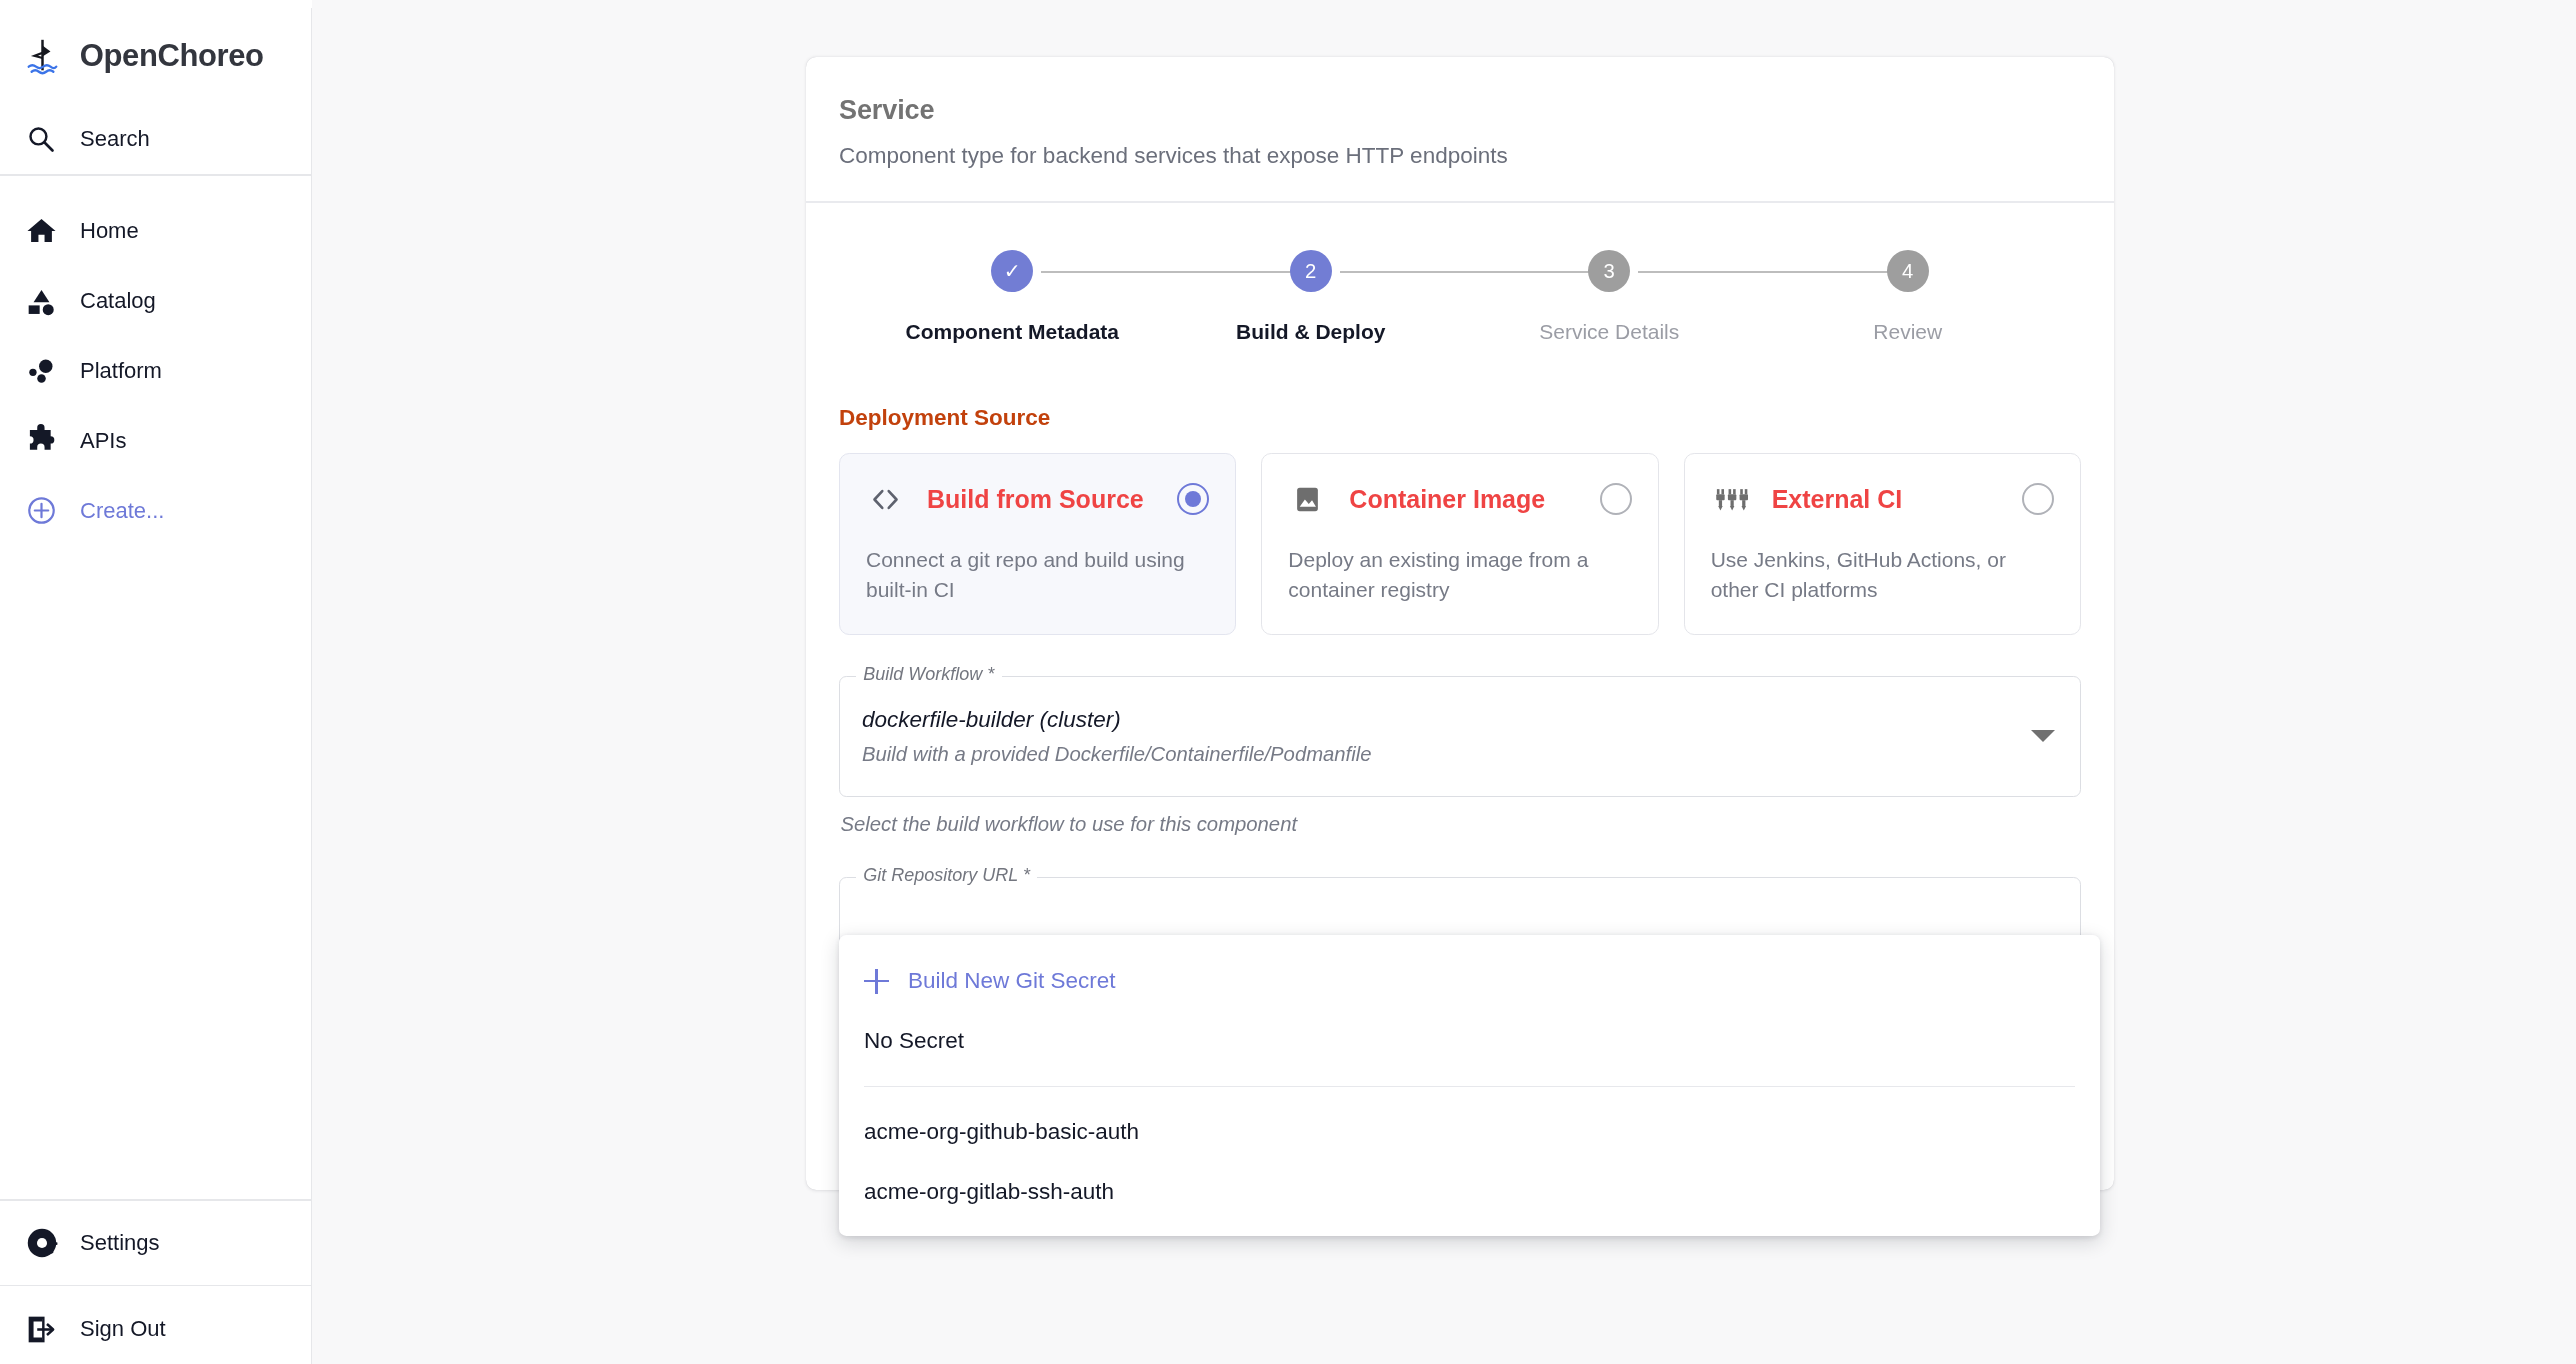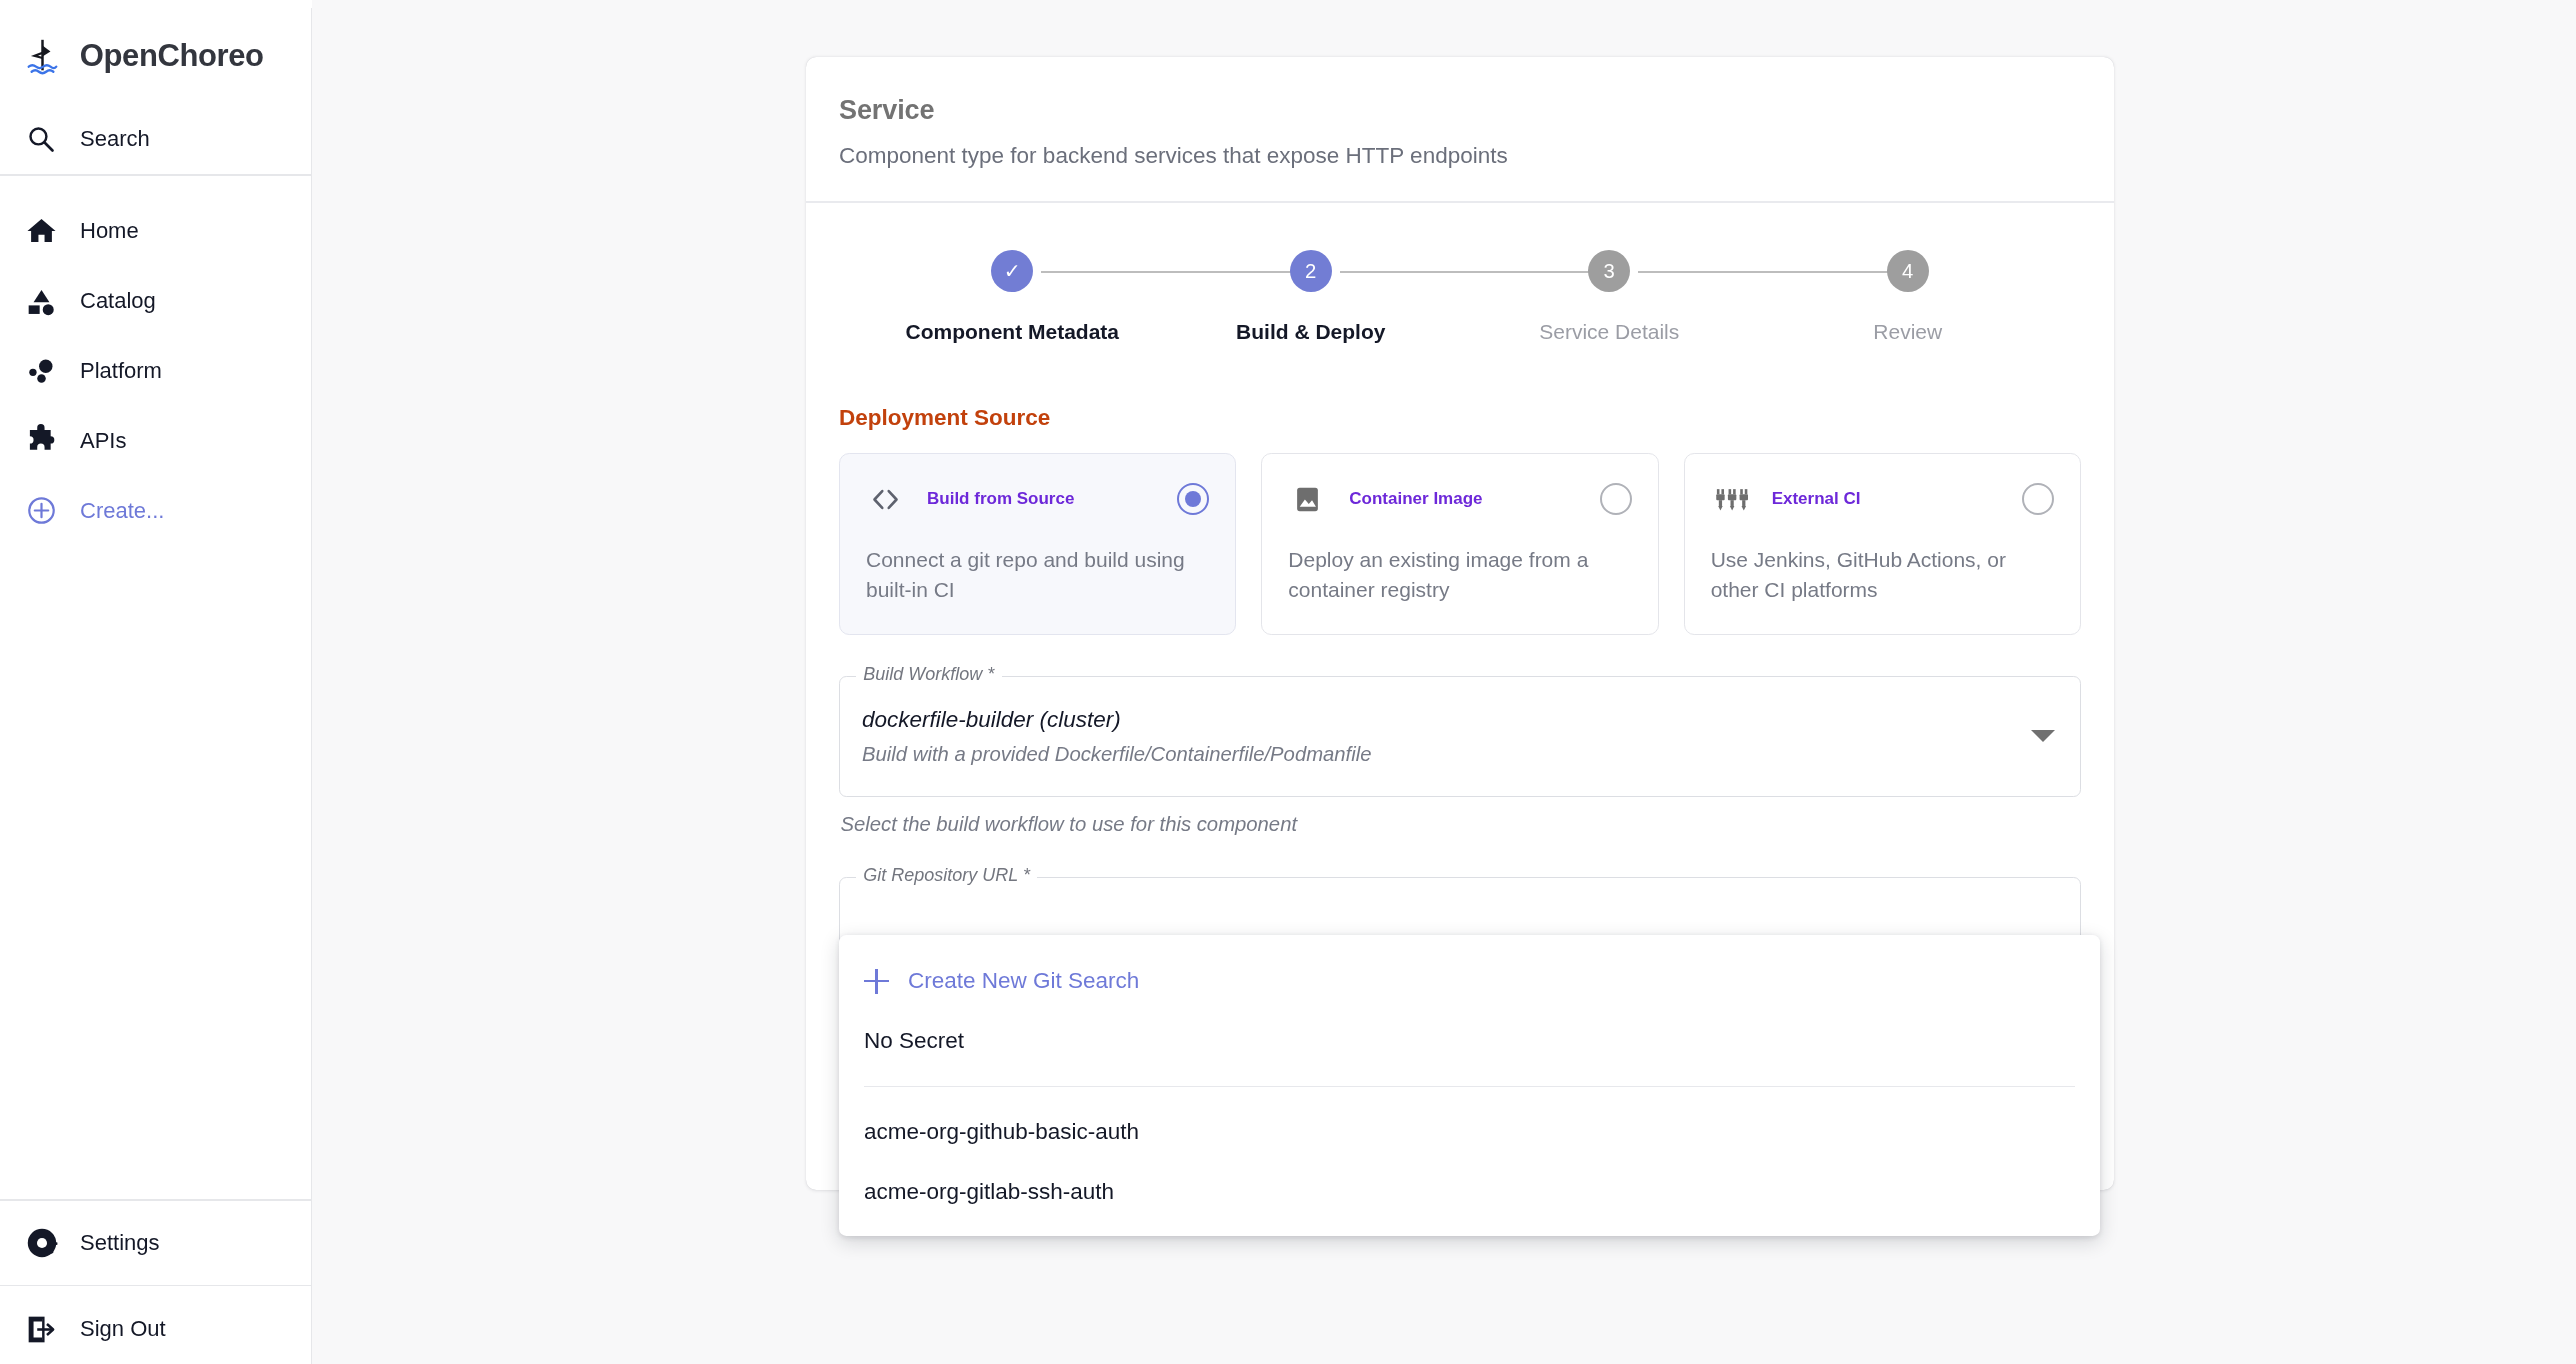--- a/index.html
+++ b/index.html
@@ -92,21 +92,21 @@
 
   .source-grid { display: flex; gap: 25px; }
   .source-card {
     flex: 1 1 0; border: 1.5px solid #e4e5ea; border-radius: 10.2px;
     padding: 26px 26px 25px 26px; background: #ffffff; cursor: pointer;
     min-height: 182px;
   }
   .source-card.selected { background: #f7f8fc; border-color: #e3e5ef; }
   .source-top { display: flex; align-items: center; gap: 22px; }
   .source-icon { width: 39px; height: 39px; flex: 0 0 39px; display: flex; align-items: center; justify-content: center; }
-  .source-title { font-size: 17px; font-weight: 600; color: #6d28d9; flex: 1 1 auto; }
+  .source-title { font-size: 25px; font-weight: 600; color: #ef4444; flex: 1 1 auto; }
   .radio-outer {
     width: 32px; height: 32px; border-radius: 50%;
     border: 2.9px solid #b0b2b8; flex: 0 0 32px;
     display: flex; align-items: center; justify-content: center;
   }
   .radio-outer.on { border-color: #6e79d8; }
   .radio-dot { width: 16px; height: 16px; border-radius: 50%; background: #6e79d8; }
   .source-desc { margin-top: 26px; font-size: 21px; line-height: 1.42; color: #767a86; }
 
   
@@ -423,21 +423,21 @@
             <div class="helper">Secret reference for private repository credentials (optional for public repos)</div>
           </div>
 
         </div>
 
       </section>
 
       <div class="dropdown-popup">
         <div class="dd-item create">
           <span class="dd-plus"></span>
-          <span>Create New Git Search</span>
+          <span>Build New Git Secret</span>
         </div>
         <div class="dd-item">No Secret</div>
         <div class="dd-sep"></div>
         <div class="dd-item">acme-org-github-basic-auth</div>
         <div class="dd-item">acme-org-gitlab-ssh-auth</div>
       </div>
 
     </div>
   </main>
 

